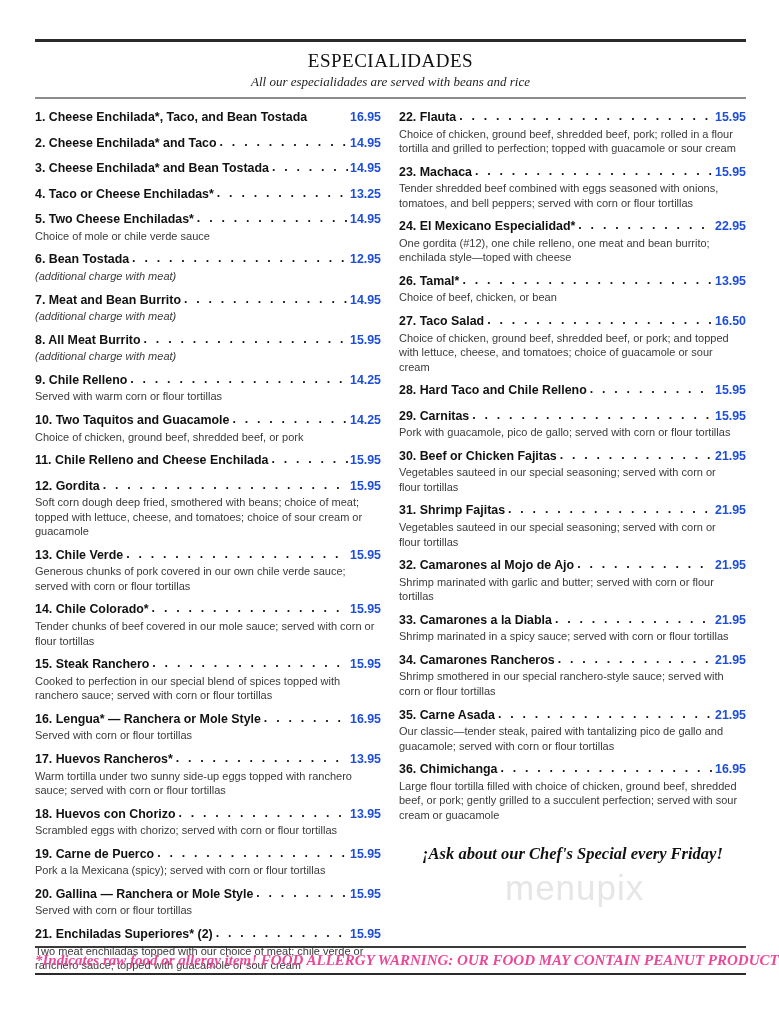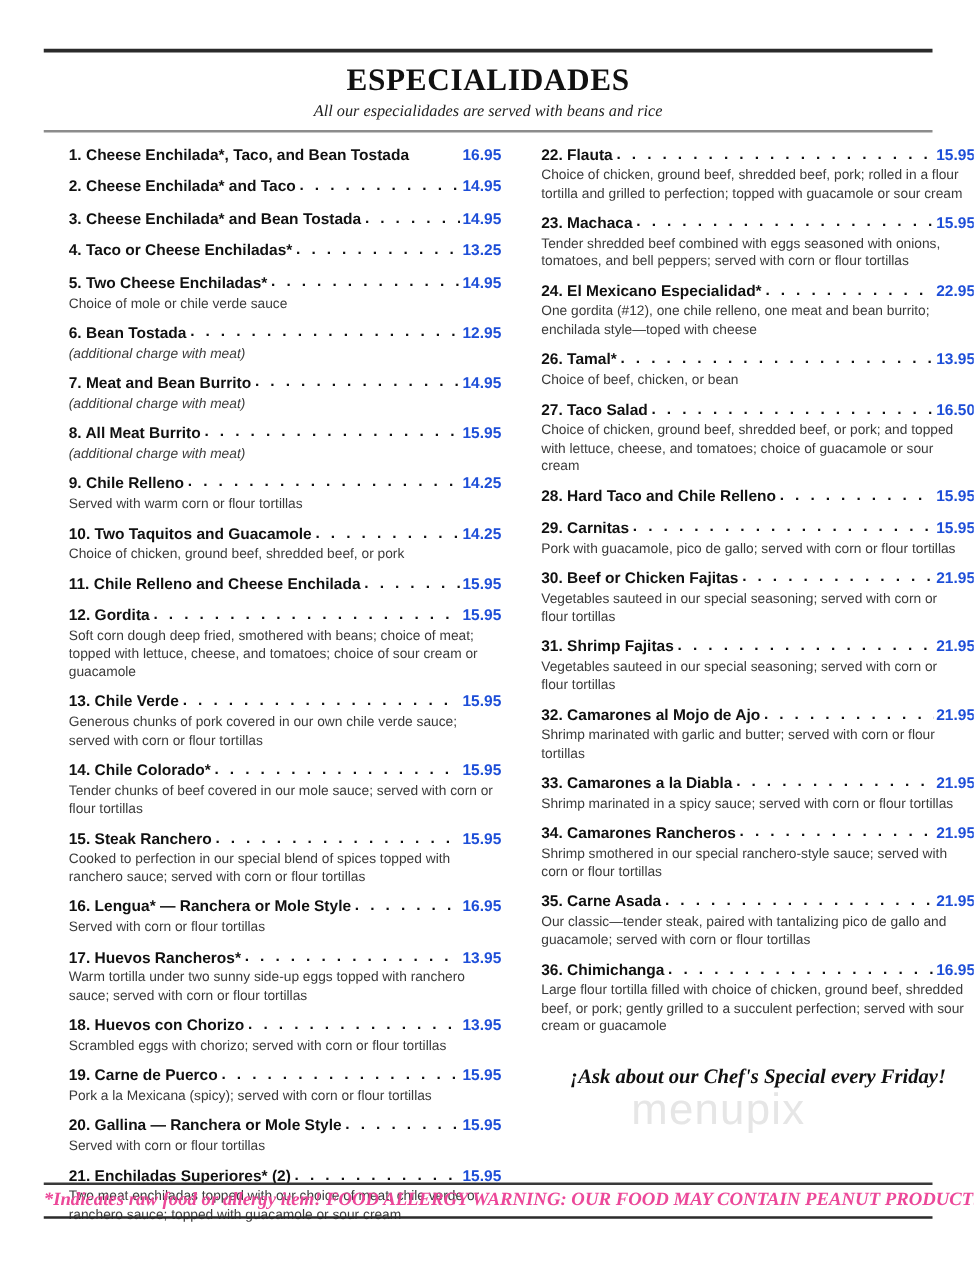--- a/index.html
+++ b/index.html
@@ -26,46 +26,45 @@
     height: 3px;
     background: #2b2b2b;
     margin-top: 39px;
   }
   .header-block {
     text-align: center;
     padding: 6px 0 4px 0;
   }
   .menu-title {
     font-family: "Liberation Serif", serif;
-    font-weight: bold;
-    font-size: 25px;
+    font-weight: normal;
+    font-size: 19px;
     letter-spacing: 0.5px;
     line-height: 1.1;
     margin: 3px 0 2px 0;
     color: #111;
   }
   .menu-subtitle {
     font-family: "Liberation Serif", serif;
     font-style: italic;
     font-size: 13px;
     color: #222;
     margin: 0 0 3px 0;
   }
   .header-rule-bottom {
     height: 2px;
     background: #8c8c8c;
   }
 
   
   .columns {
     display: flex;
-    gap: 32px;
+    gap: 18px;
     margin-top: 9px;
     height: 852px;
-    margin-left: 20px;
   }
   .col {
     width: 346px;
     flex: 0 0 346px;
   }
   .col-right { flex: 0 0 347px; width: 347px; }
 
   
   .item { margin-bottom: 3px; }
   .item-line {

